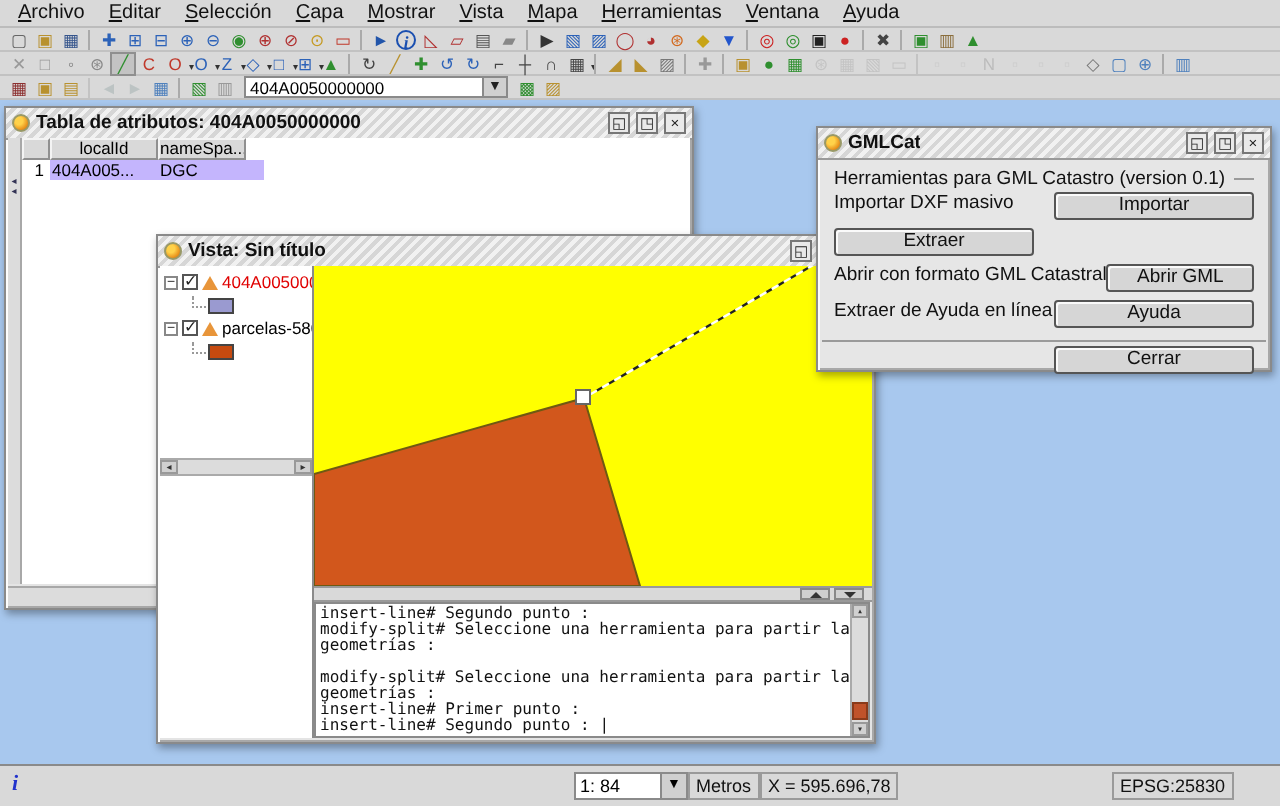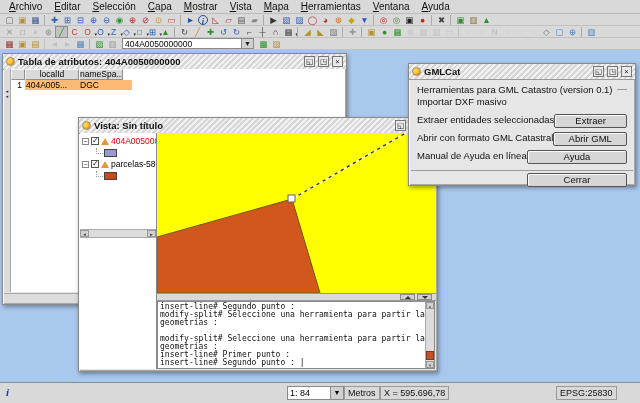--- a/index.html
+++ b/index.html
@@ -51,21 +51,21 @@
   #win-table { left:2px; top:3px; width:345px; height:252px; z-index:1; }
   .tbl-strip { position:absolute; left:1px; top:15px; width:7px; bottom:12px; background:#dcdcdc;
                border-right:1px solid #a8a8a8; font-size:5px; color:#335; line-height:5px; text-align:center; padding-top:20px; }
   .tbl-area { position:absolute; left:8px; top:15px; right:1px; bottom:12px; background:#fff; overflow:hidden; }
   .thead { display:flex; }
   .th { height:11px; background:#d9d9d9; border:1px solid #f4f4f4; border-right-color:#909090;
         border-bottom-color:#909090; font-size:8.5px; line-height:9px; text-align:center; overflow:hidden; white-space:nowrap; }
   .trow { display:flex; }
   .td { height:10px; font-size:8.5px; line-height:10px; padding:0 1px; white-space:nowrap; overflow:hidden; }
   .rownum { width:14px; text-align:right; padding-right:3px; background:#fff; }
-  .sel { background:#fdba74; }
+  .sel { background:#c4b5fd; }
   .tbl-bottom { position:absolute; left:1px; right:1px; bottom:1px; height:10px; background:#dcdcdc; border-top:1px solid #a8a8a8; }
 
   
   #win-vista { left:78px; top:67px; width:360px; height:255px; z-index:2; }
   .toc { position:absolute; left:1px; top:15px; width:77px; bottom:2px; background:#fff;
          border-right:1px solid #8a8a8a; overflow:hidden; }
   .tree { padding:2px 0 0 2px; }
   .tree-row { display:flex; align-items:center; gap:2px; height:12px; }
   .expander { width:7px; height:7px; border:1px solid #888; background:#fff; position:relative; flex:none; }
   .expander::before { content:"−"; position:absolute; left:0; top:-2px; width:5px; font-size:7px; line-height:9px; text-align:center; color:#333;}
@@ -473,34 +473,34 @@
         </span>
       </div>
       <div class="grouphead">
         <span class="gtitle">Herramientas para GML Catastro (version 0.1)</span>
         <i class="gline"></i>
       </div>
       <div>
 
           <div class="gml-row">
             <span class="gml-label">Importar DXF masivo</span>
+            <span class="btn">Importar</span>
           </div>
 
           <div class="gml-row">
-            <span class="gml-label">Extraer entidades seleccionadas</span>
             <span class="btn">Extraer</span>
           </div>
 
           <div class="gml-row">
             <span class="gml-label">Abrir con formato GML Catastral</span>
             <span class="btn">Abrir GML</span>
           </div>
 
           <div class="gml-row">
-            <span class="gml-label">Manual de Ayuda en línea</span>
+            <span class="gml-label">Extraer de Ayuda en línea</span>
             <span class="btn">Ayuda</span>
           </div>
         </div>
       <div class="gml-sep"></div>
       <div class="gml-close-row">
         <span class="btn">Cerrar</span>
       </div>
     </div>
 
   </div>

